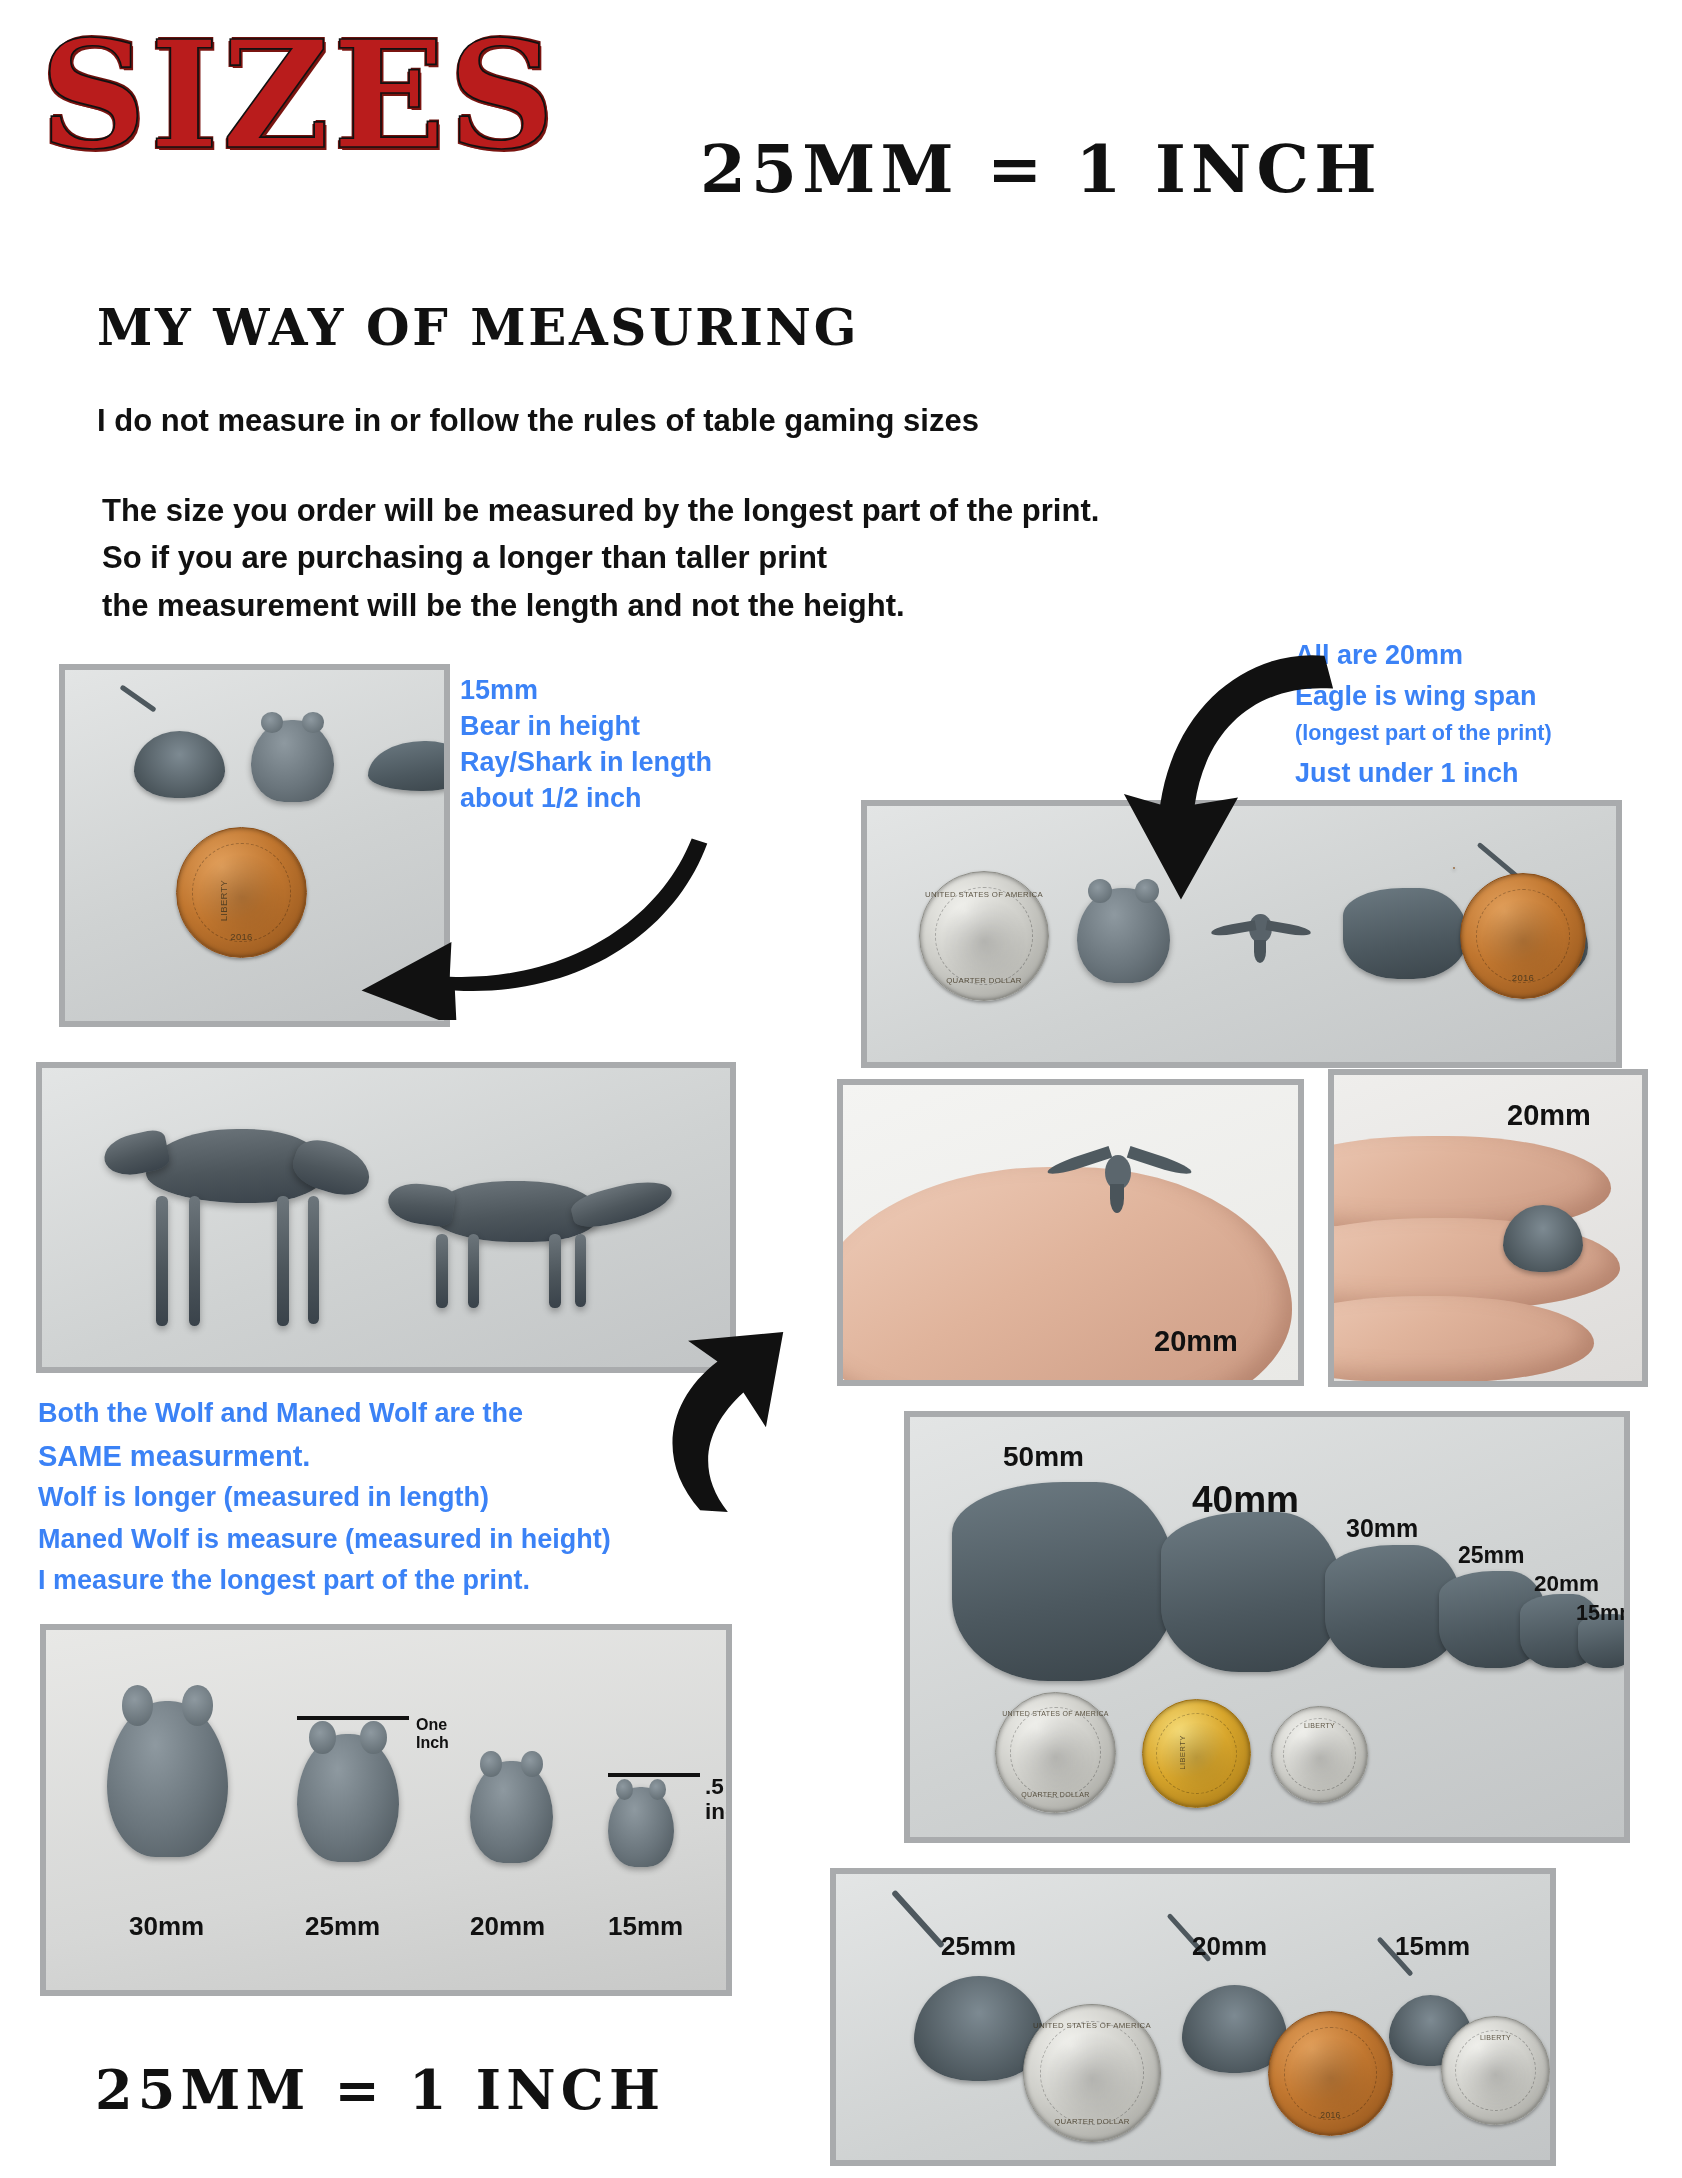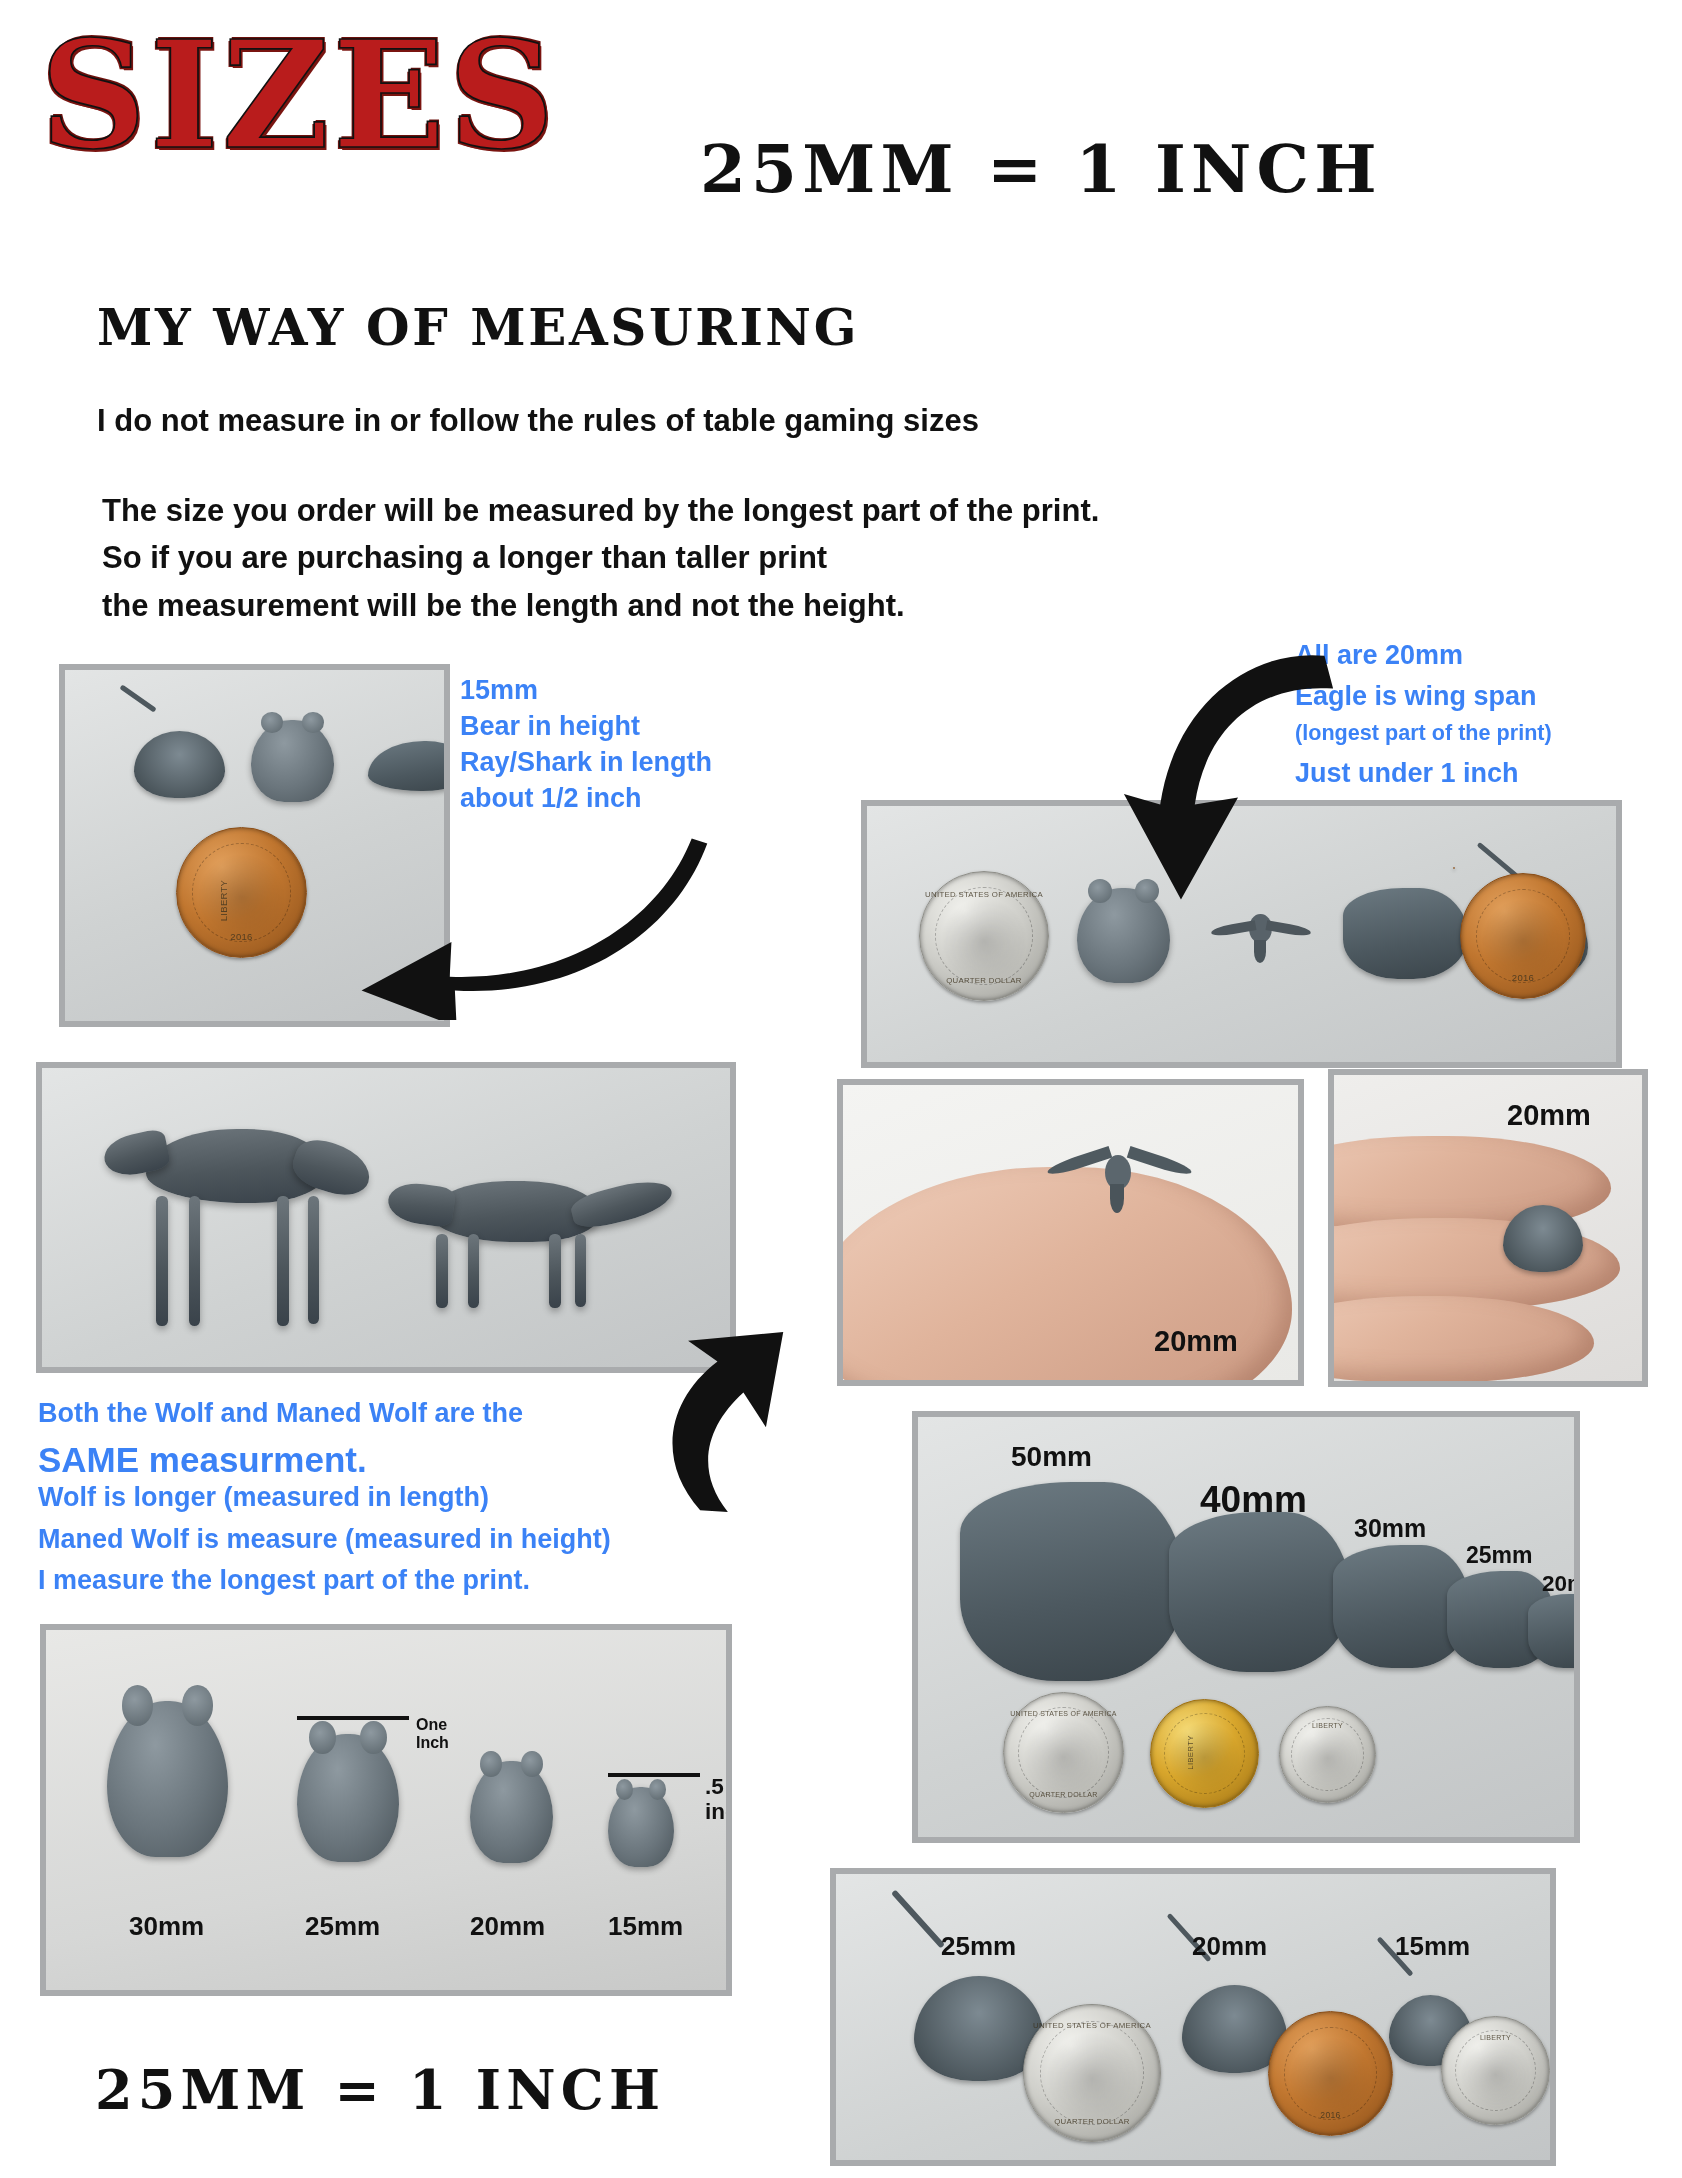--- a/index.html
+++ b/index.html
@@ -289,21 +289,21 @@
     <div class="wolf-body" style="left:0px; top:12px; width:66px; height:40px; border-radius:60% 30% 30% 60%; transform:rotate(8deg);"></div>
     <div class="wolf-body" style="left:183px; top:14px; width:102px; height:35px; border-radius:40% 55% 55% 40%; transform:rotate(-14deg);"></div>
     <div class="wolf-body" style="left:48px; top:62px; width:12px; height:74px; border-radius:5.2px;"></div>
     <div class="wolf-body" style="left:80px; top:62px; width:11.2px; height:74px; border-radius:5.2px;"></div>
     <div class="wolf-body" style="left:161px; top:62px; width:12px; height:74px; border-radius:5.2px;"></div>
     <div class="wolf-body" style="left:187px; top:62px; width:11.2px; height:73px; border-radius:5.2px;"></div>
   </div>
 </div>
 
 <div class="ann" style="left:38px; top:1396px;">Both the Wolf and Maned Wolf are the</div>
-<div class="ann" style="left:38px; top:1437px; font-size:35px;">SAME measurment.</div>
+<div class="ann" style="left:38px; top:1437px; font-size:29px;">SAME measurment.</div>
 <div class="ann" style="left:38px; top:1480px;">Wolf is longer (measured in length)</div>
 <div class="ann" style="left:38px; top:1522px;">Maned Wolf is measure (measured in height)</div>
 <div class="ann" style="left:38px; top:1563px;">I measure the longest part of the print.</div>
 
 <svg class="arrow" style="left:605px; top:1332px; width:199px; height:199px;" viewBox="0 0 230 230">
   <path d="M110 206 C 60 150, 70 80, 130 34 L 96 10 L 206 0 L 186 110 L 160 70 C 116 110, 104 160, 142 208 Z" fill="#111"></path>
 </svg>
 
 <div class="photo" style="left:837px; top:1079px; width:467px; height:307px;">
   <div class="inner" style="background:linear-gradient(160deg,#f4f4f2 0%, #e9e9e6 100%);"></div>
@@ -319,21 +319,21 @@
 
 <div class="photo" style="left:1328px; top:1069px; width:320px; height:318px;">
   <div class="inner" style="background:linear-gradient(160deg,#efeeec 0%, #dedcda 100%);"></div>
   <div class="finger" style="left:-86px; top:61px; width:363px; height:95px;"></div>
   <div class="finger" style="left:-86px; top:143px; width:372px; height:91px;"></div>
   <div class="finger" style="left:-86px; top:221px; width:346px; height:86px;"></div>
   <div class="ray" style="left:169px; top:130px; width:80px; height:67px;"></div>
   <div class="callout" style="left:173px; top:24px; color:#111; text-shadow:none; font-size:29px;">20mm</div>
 </div>
 
-<div class="photo" style="left:904px; top:1411px; width:668px; height:432px;margin-left:8px;">
+<div class="photo" style="left:904px; top:1411px; width:726px; height:432px;">
   <div class="inner"></div>
 
   <div class="shark" style="left:42px; top:65px; width:225px; height:199px; border-radius:58% 42% 50% 50% / 30% 62% 55% 48%;"></div>
   <div class="shark" style="left:251px; top:95px; width:182px; height:160px; border-radius:58% 42% 50% 50% / 30% 62% 55% 48%;"></div>
   <div class="shark" style="left:415px; top:128px; width:138px; height:123px; border-radius:58% 42% 50% 50% / 30% 62% 55% 48%;"></div>
   <div class="shark" style="left:529px; top:154px; width:109px; height:97px; border-radius:58% 42% 50% 50% / 30% 62% 55% 48%;"></div>
   <div class="shark" style="left:610px; top:177px; width:83px; height:74px; border-radius:58% 42% 50% 50% / 30% 62% 55% 48%;"></div>
   <div class="shark" style="left:668px; top:197px; width:59px; height:54px; border-radius:58% 42% 50% 50% / 30% 62% 55% 48%;"></div>
 
   <div class="label-dark" style="left:93px; top:24px; font-size:28px;">50mm</div>

